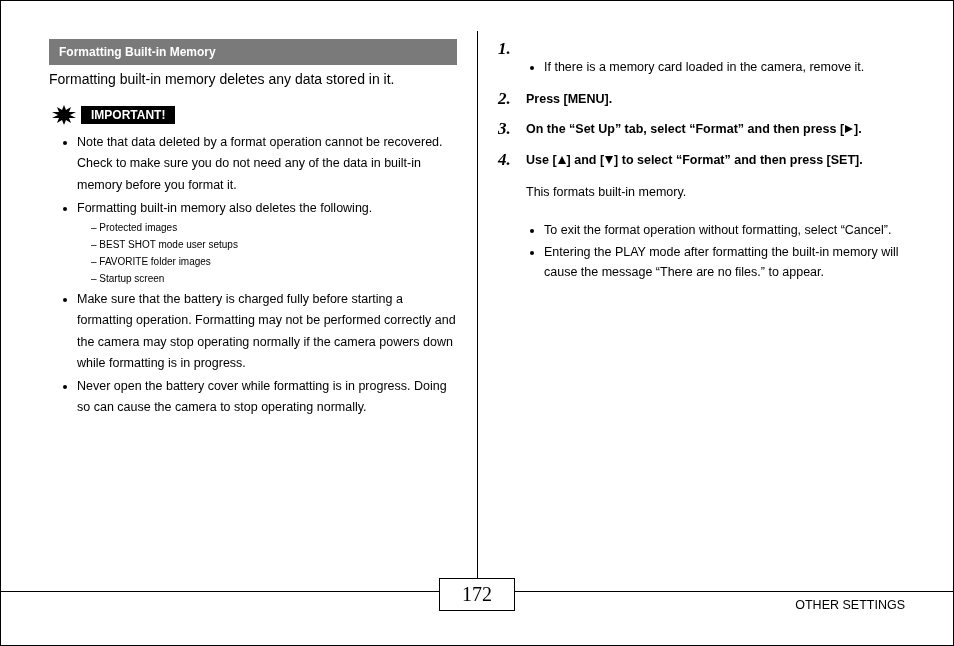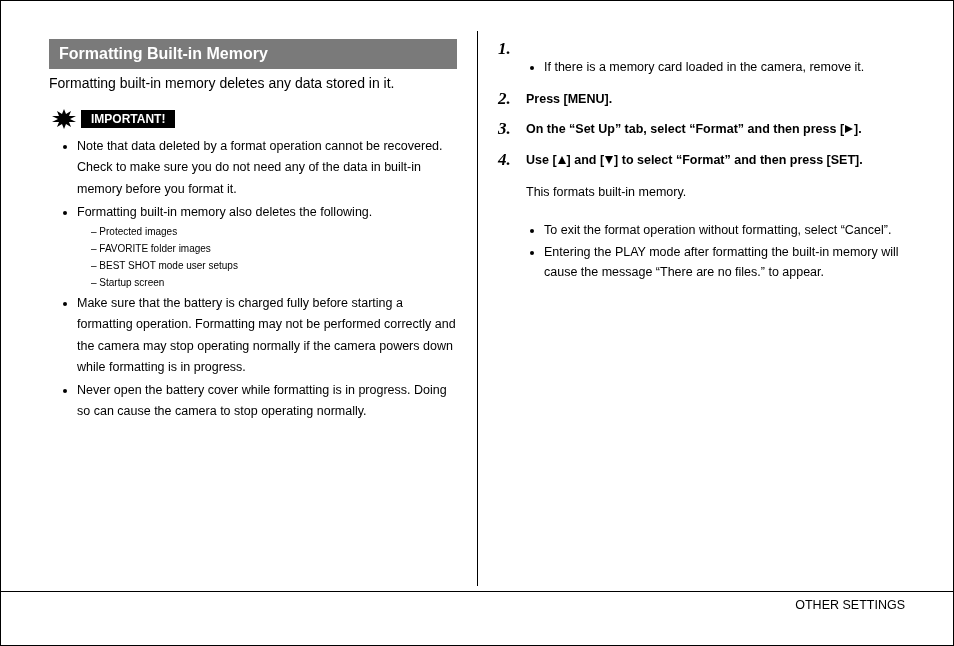--- a/index.html
+++ b/index.html
@@ -24,21 +24,21 @@
   .col {
     width: 50%;
     padding: 8px 12px 0 12px;
   }
   .col-left { padding-right: 20px; }
   .col-right { padding-left: 20px; border-left: 1px solid #000; }
   .section-header {
     background: #7a7a7a;
     color: #fff;
     font-weight: bold;
-    font-size: 16px;
+    font-size: 12px;
     padding: 6px 10px;
     margin-bottom: 4px;
   }
   .intro {
     font-size: 14px;
     line-height: 1.5;
     margin-bottom: 14px;
   }
   .important-row {
     display: flex;
@@ -140,22 +140,22 @@
         </svg>
         <span class="important-label">IMPORTANT!</span>
       </div>
 
       <ul class="bullets">
         <li>Note that data deleted by a format operation cannot be recovered. Check to make sure you do not need any of the data in built-in memory before you format it.</li>
         <li>
           <span>Formatting built-in memory also deletes the following.</span>
           <ul class="dashes">
             <li>Protected images</li>
+            <li>BEST SHOT mode user setups</li>
             <li>FAVORITE folder images</li>
-            <li>BEST SHOT mode user setups</li>
             <li>Startup screen</li>
           </ul>
         </li>
         <li>Make sure that the battery is charged fully before starting a formatting operation. Formatting may not be performed correctly and the camera may stop operating normally if the camera powers down while formatting is in progress.</li>
         <li>Never open the battery cover while formatting is in progress. Doing so can cause the camera to stop operating normally.</li>
       </ul>
     </div>
 
     <div class="col col-right">
 
@@ -202,14 +202,15 @@
             <li>Entering the PLAY mode after formatting the built-in memory will cause the message “There are no files.” to appear.</li>
           </ul>
         </div>
       </div>
 
     </div>
   </div>
 
   <div class="footer">
     <div class="footer-label">OTHER SETTINGS</div>
+    <div class="page-num-box">172</div>
   </div>
 </div>
 
 </body></html>

